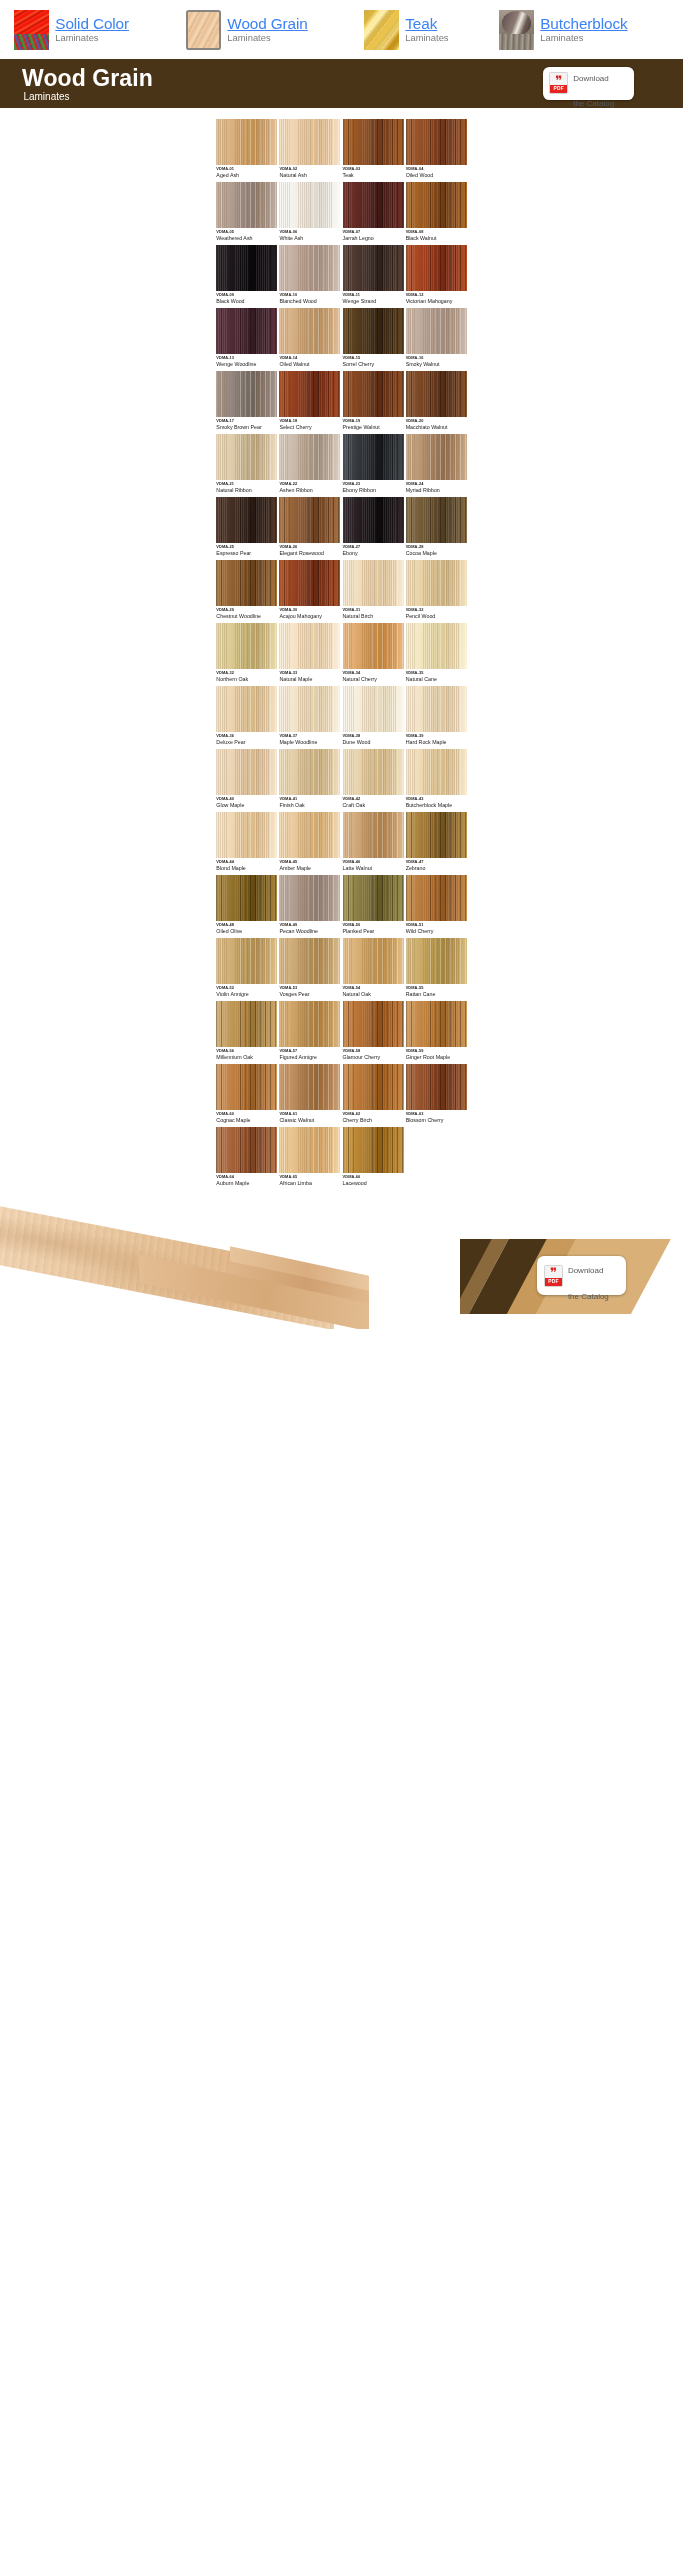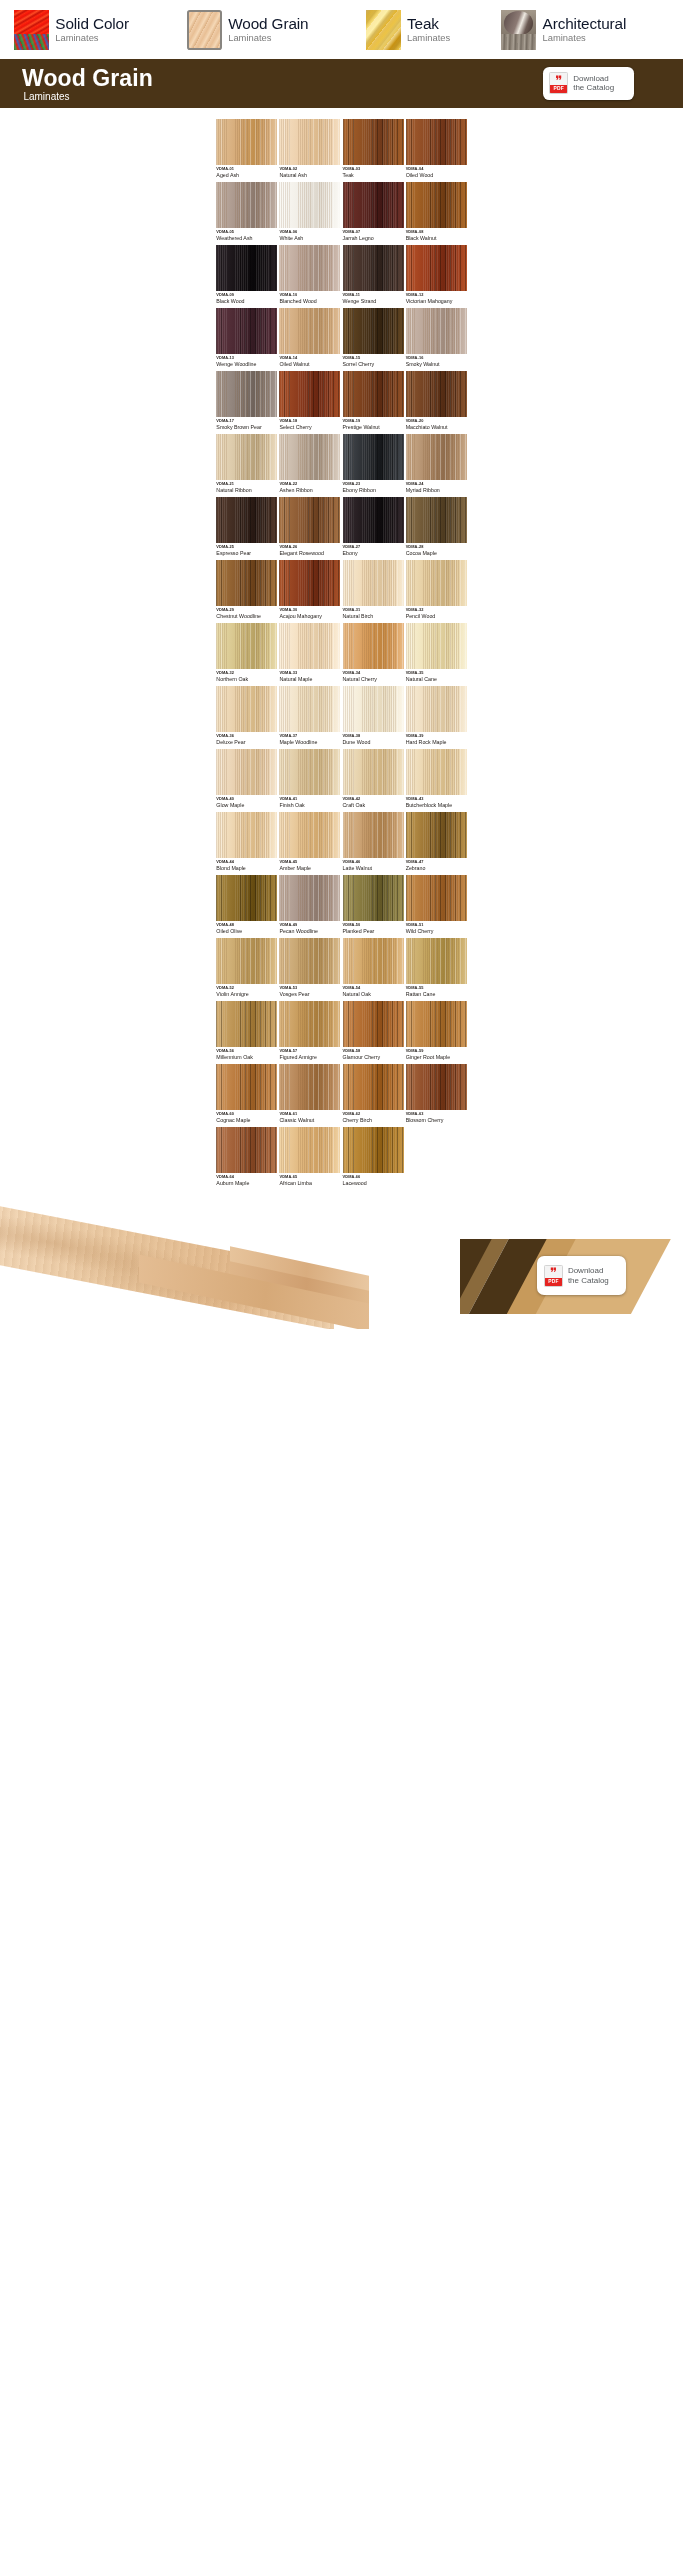--- a/index.html
+++ b/index.html
@@ -89,24 +89,25 @@
   }
   .nav-thumb.arch::after {
     content: "";
     position: absolute; left: 0; right: 0; bottom: 0; height: 15.3px;
     background: repeating-linear-gradient(92deg,
       #8c8377 0px, #aba296 1.4px, #756c61 3.5px, #978d81 5.6px);
   }
   .nav-text { line-height: 1.02; }
   .nav-title {
     font-size: 15.3px;
-    color: #0f172a;
+    color: #3b82f6;
     font-weight: 400;
     letter-spacing: -0.1px;
     white-space: nowrap;
+    text-decoration: underline;
   }
   .nav-sub {
     font-size: 9.4px;
     color: #7b7b7b;
     font-weight: 400;
     margin-top: 0.7px;
   }
 
   
   .header-band {
@@ -171,20 +172,21 @@
     font-weight: bold;
     text-align: center;
     line-height: 7.7px;
     letter-spacing: 0.2px;
   }
   .dl-lines { line-height: 1.18; }
   .dl-lines span {
     display: block;
     font-size: 8px;
     color: #55595c;
+    margin-top: 16px;
   }
 
   
   .grid {
     padding: 11px 0 0 0;
     display: grid;
     grid-template-columns: repeat(4, 61px);
     column-gap: 2.1px;
     row-gap: 0;
     justify-content: center;
@@ -319,21 +321,21 @@
     <a class="nav-item">
       <span class="nav-thumb metal"></span>
       <span class="nav-text">
         <span class="nav-title">Teak</span>
         <span class="nav-sub">Laminates</span>
       </span>
     </a>
     <a class="nav-item">
       <span class="nav-thumb arch"></span>
       <span class="nav-text">
-        <span class="nav-title">Architectural</span>
+        <span class="nav-title">Butcherblock</span>
         <span class="nav-sub">Laminates</span>
       </span>
     </a>
   </div>
 
   <div class="header-band">
     <div class="header-text">
       <div class="header-title">Wood Grain</div>
       <div class="header-sub">Laminates</div>
     </div>

